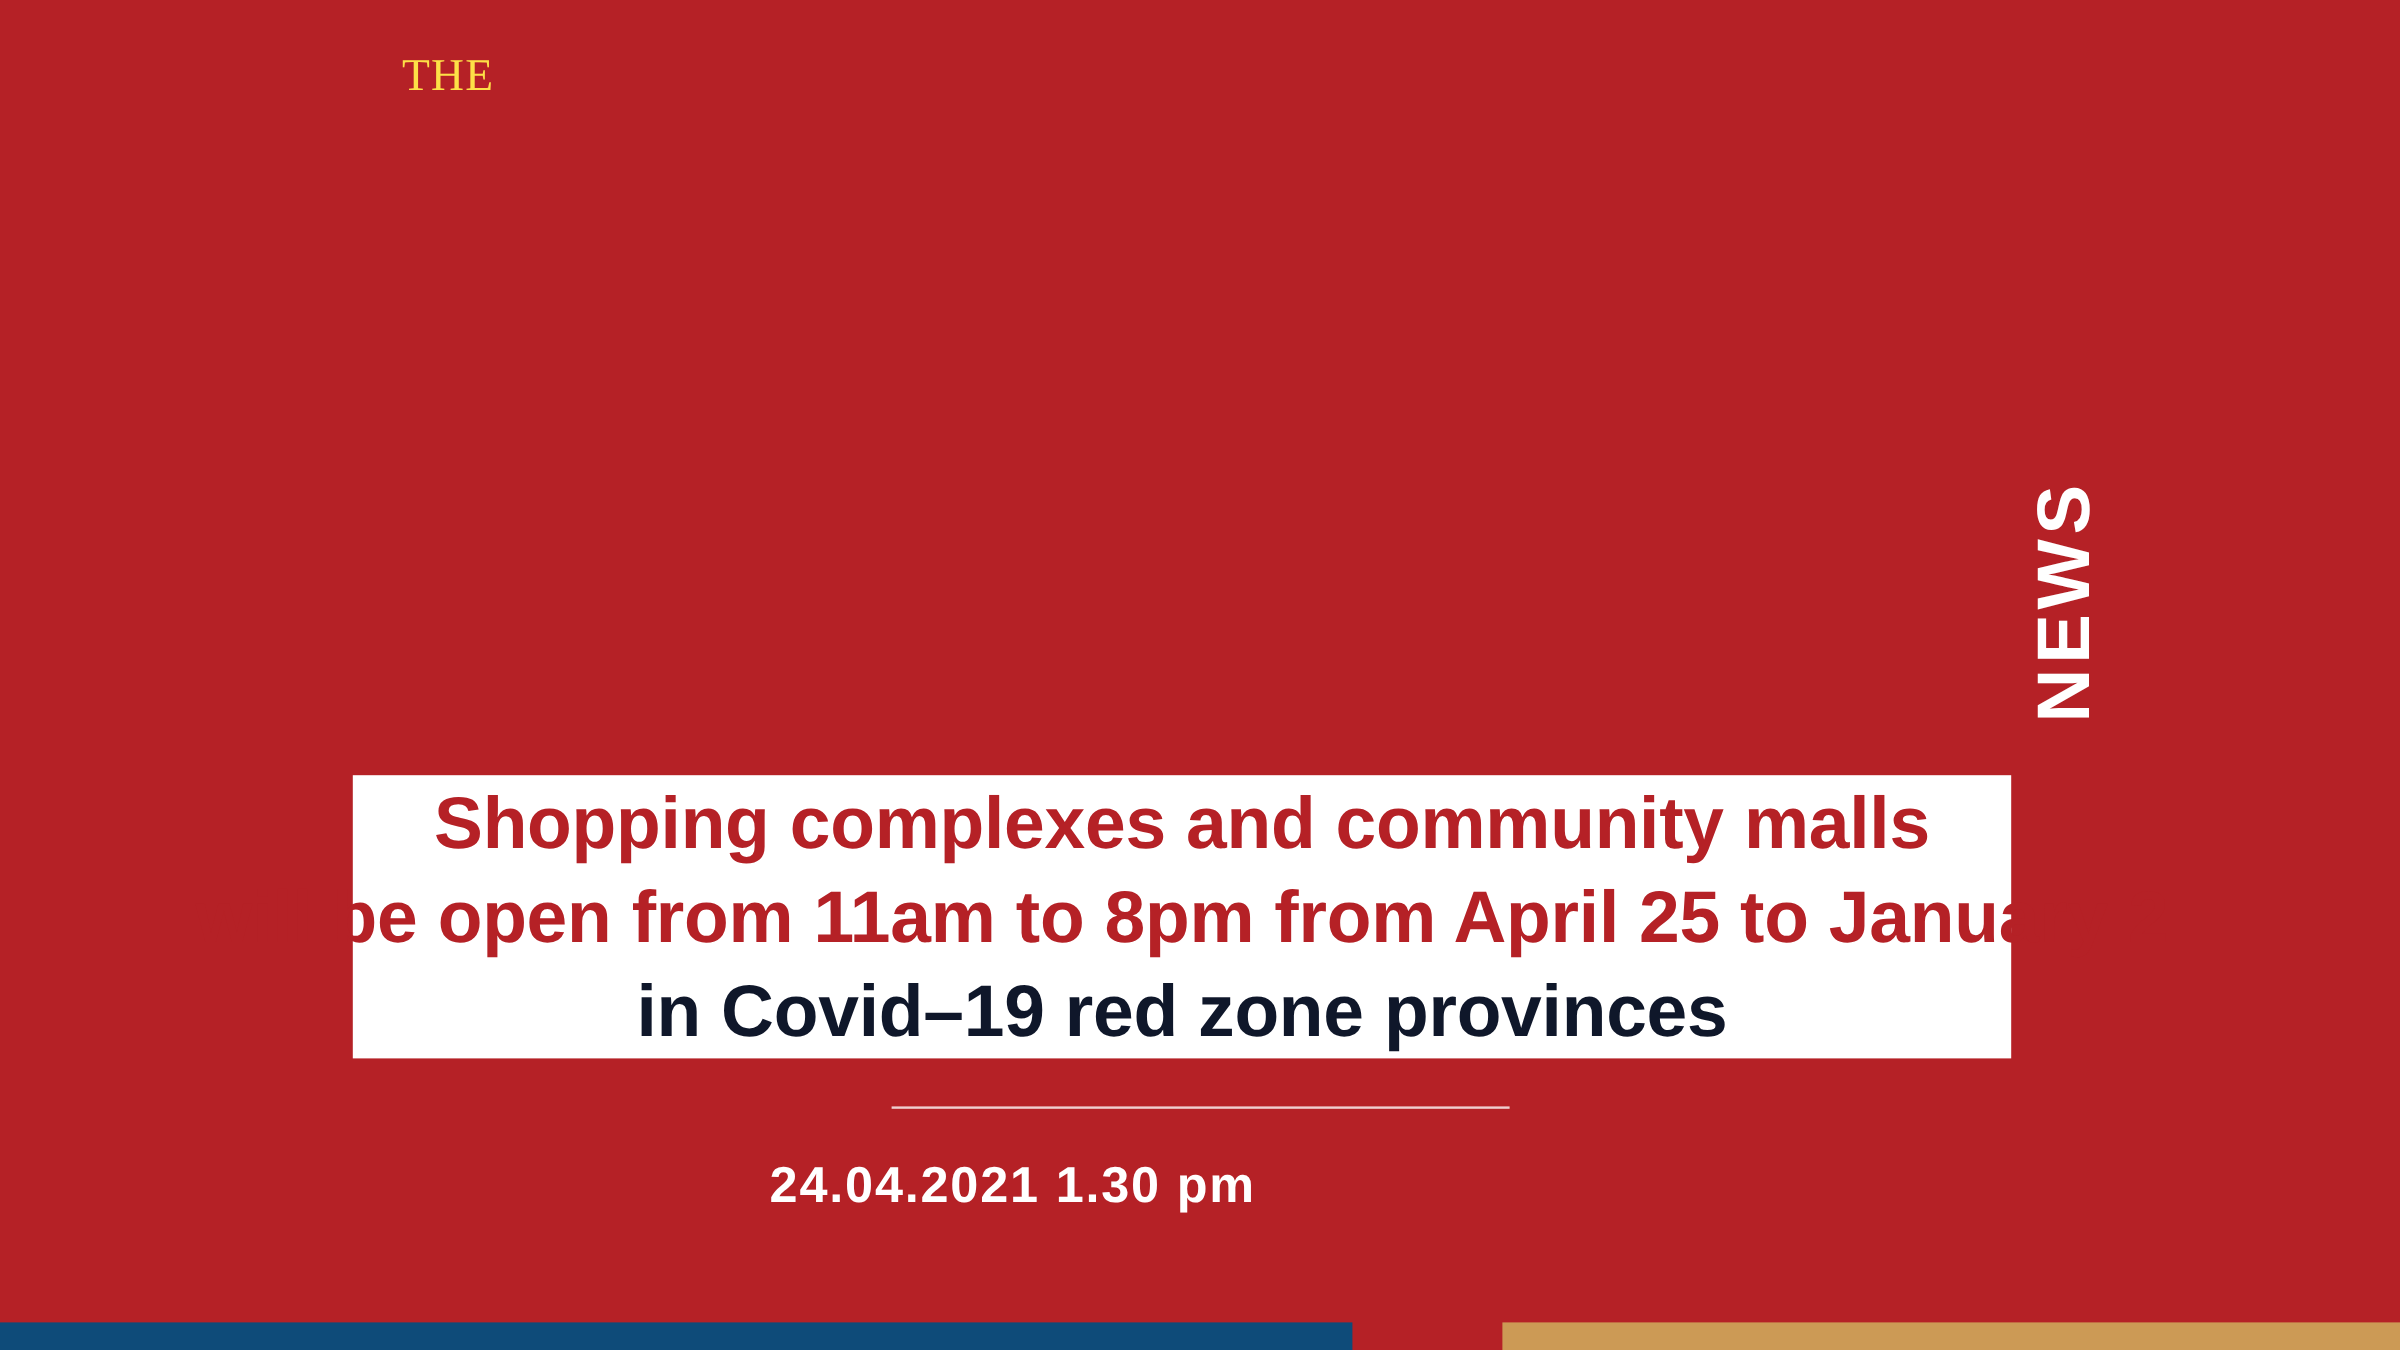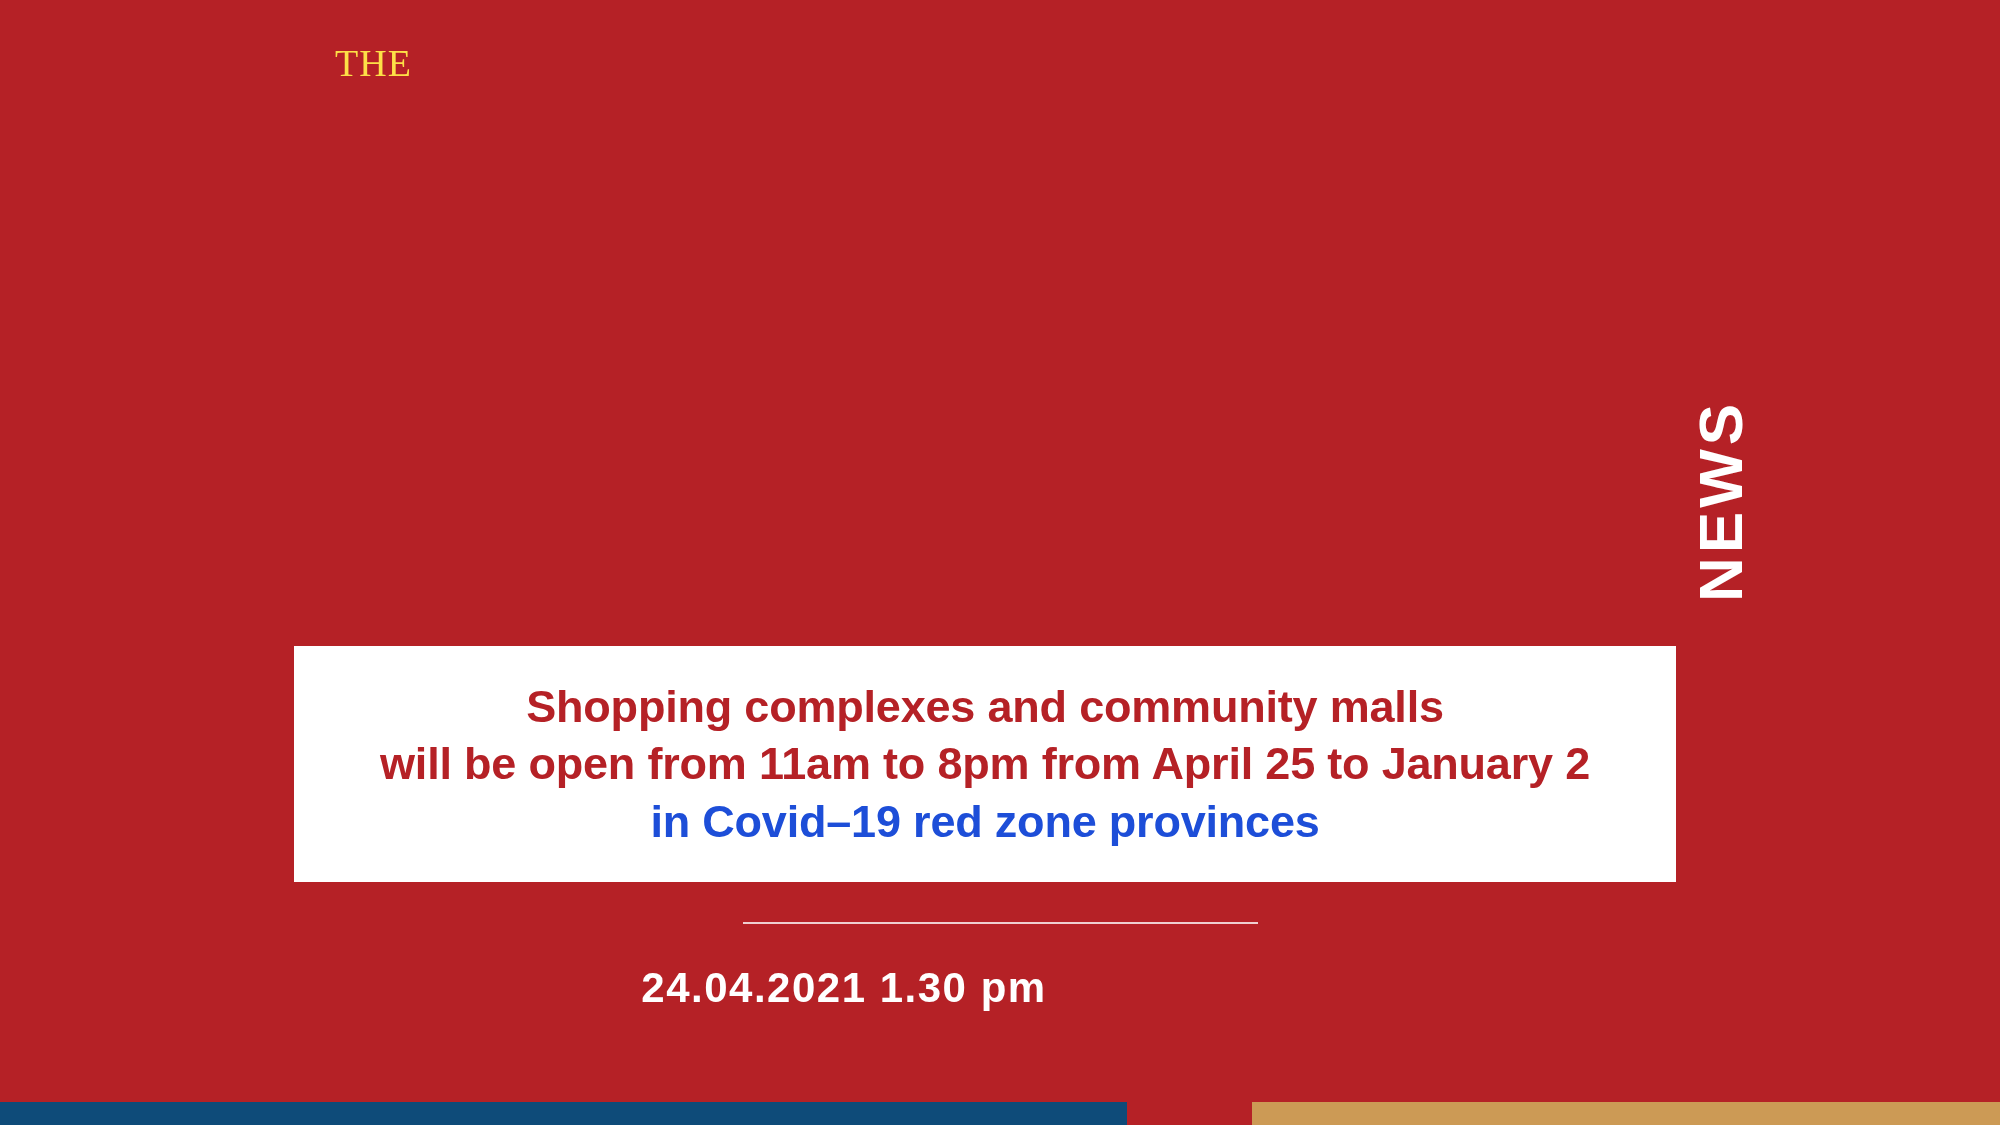--- a/index.html
+++ b/index.html
@@ -94,21 +94,21 @@
     background: #ffffff;
     display: flex;
     flex-direction: column;
     align-items: center;
     justify-content: center;
   }
   .announce-line {
     color: #B52126;
     font-family: "Liberation Sans", sans-serif;
     font-weight: bold;
-    font-size: 45px;
+    font-size: 61px;
     line-height: 1.28;
     letter-spacing: -0.2px;
     white-space: nowrap;
     text-align: left;
   }
 
   
   .divider {
     position: absolute;
     left: 743px;
@@ -158,21 +158,21 @@
   </div>
 
 
   <div class="news-vertical">
     <span class="news-vertical-inner">NEWS</span>
   </div>
 
   <div class="announce-box">
     <div class="announce-line" style="color: rgb(181, 33, 38);">Shopping complexes and community malls</div>
     <div class="announce-line" style="color: rgb(181, 33, 38);">will be open from 11am to 8pm from April 25 to January 2</div>
-    <div class="announce-line" style="color: #1d4ed8;">in Covid–19 red zone provinces</div>
+    <div class="announce-line" style="color: #0f172a;">in Covid–19 red zone provinces</div>
   </div>
 
   <div class="divider" style="background: rgb(239, 207, 208);"></div>
 
   <div class="timestamp">24.04.2021 1.30 pm</div>
 
   <div class="bottom-bars">
     <div class="bar bar-blue" style="background: rgb(14, 75, 121);"></div>
     <div class="bar bar-gold" style="background: rgb(204, 154, 85);"></div>
   </div>

